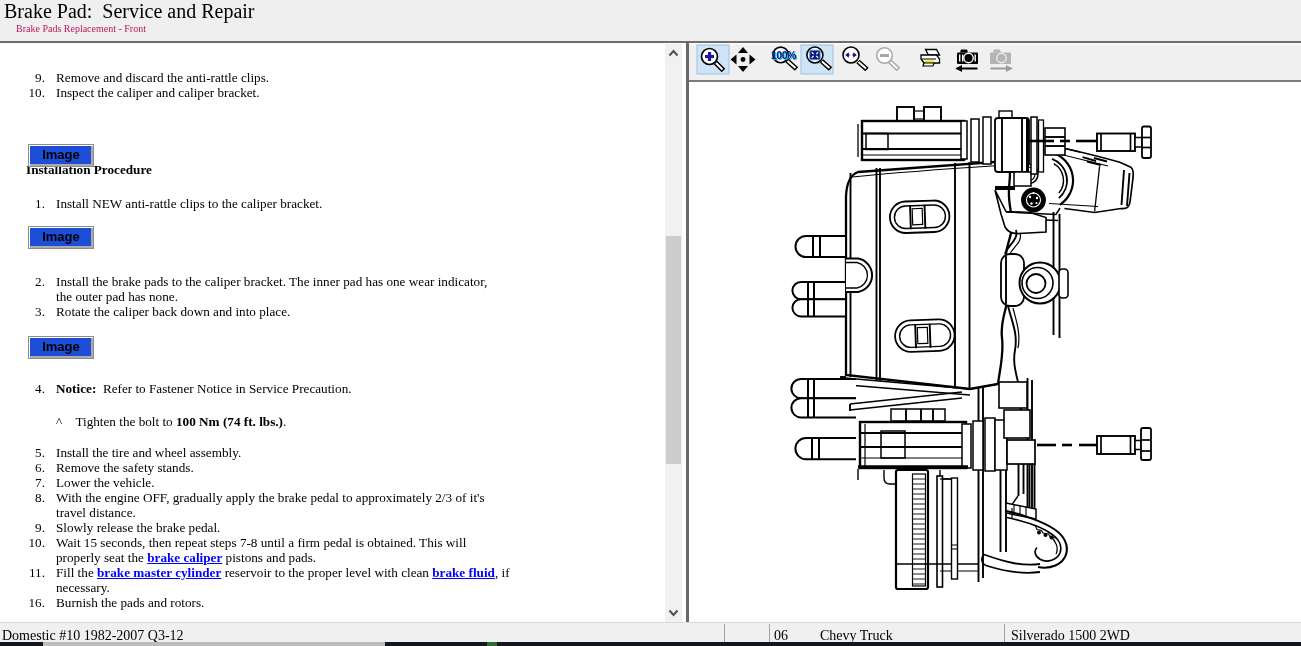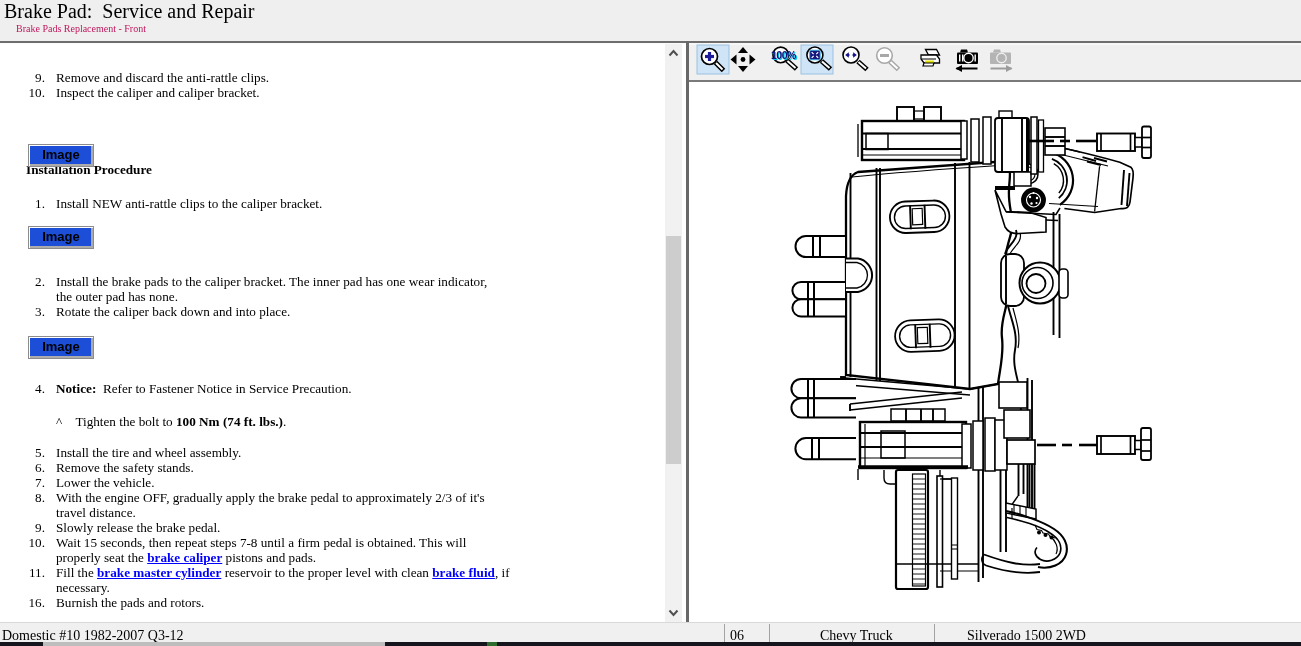--- a/index.html
+++ b/index.html
@@ -380,21 +380,21 @@
 <line x1="1101" y1="436" x2="1101" y2="454"></line>
 <line x1="1130.5" y1="436" x2="1130.5" y2="454"></line>
 <rect x="1135" y="440.5" width="6" height="9" fill="#fff" stroke-width="1.5"></rect>
 <rect x="1141" y="428" width="10" height="32" rx="2" fill="#fff" stroke-width="1.8"></rect>
 <line x1="1141" y1="440" x2="1151" y2="440"></line>
 <line x1="1141" y1="451" x2="1151" y2="451"></line>
 </g>
 </svg>
 <div id="statusbar">
   <div style="position:absolute;left:2px;top:1px;height:19px;line-height:23px;">Domestic #10 1982-2007 Q3-12</div>
-  <div class="scell" style="left:724px;width:45px;"><span style="padding-left:5px;">06</span></div>
+  <div class="scell" style="left:724px;width:45px;"><span style="padding-left:5px;margin-left:44px;">06</span></div>
   <div class="scell" style="left:769px;width:179px;padding-left:44px;"><span style="padding-left:6px;">Chevy Truck</span></div>
-  <div class="scell" style="left:934px;width:177px;text-align:center;"><span style="padding-left:6px;">Silverado 1500 2WD</span></div>
+  <div class="scell" style="left:1004px;width:177px;"><span style="padding-left:6px;">Silverado 1500 2WD</span></div>
 </div>
 <div id="bottomstrip">
   <div class="bdark" style="left:0;width:43px;"></div>
   <div class="bdark" style="left:385px;width:916px;"></div>
   <div style="position:absolute;left:487px;top:0;width:10px;height:4px;background:#2e6b2e;"></div>
 </div>
 
 </body></html>

